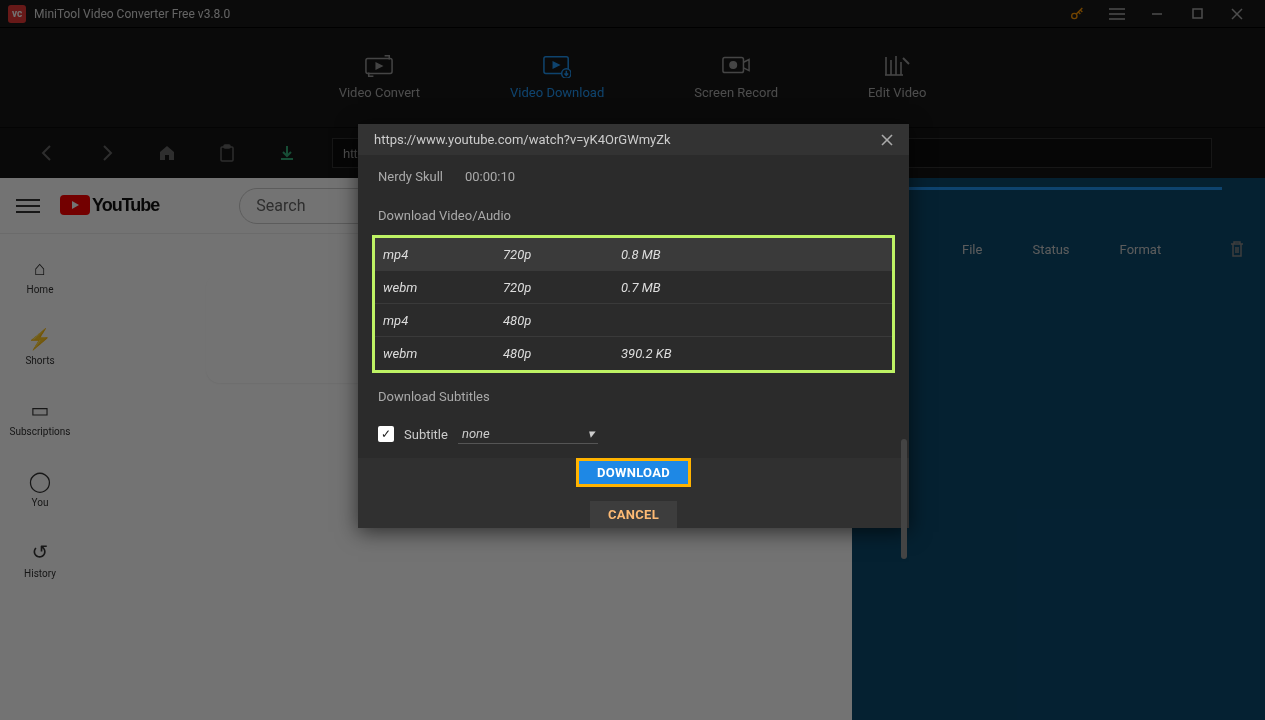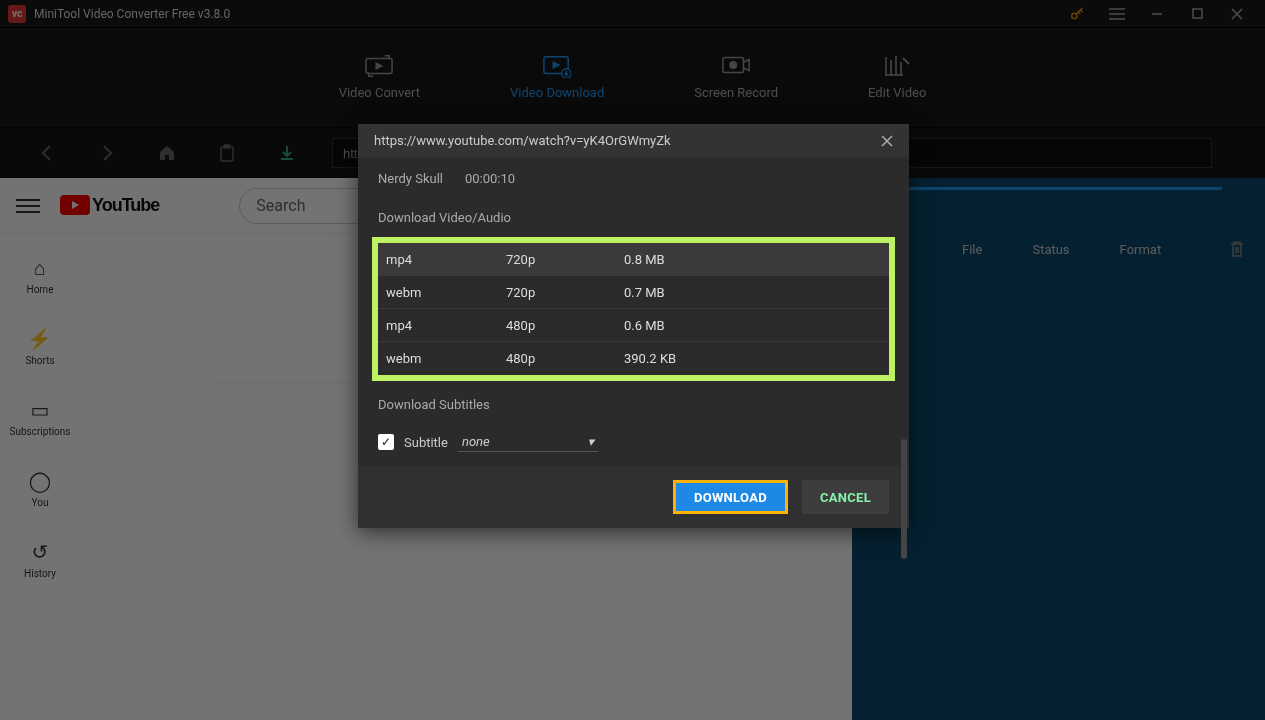--- a/index.html
+++ b/index.html
@@ -56,37 +56,37 @@
 
 
 .modal { position: absolute; left: 358px; top: 124px; width: 551px; height: 404px; background: #2b2b2b; z-index: 10; display: flex; flex-direction: column; box-shadow: 0 4px 20px rgba(0,0,0,0.6); }
 .modal-hdr { height: 38px; background: #333; display: flex; align-items: center; padding: 0 16px; font-size: 13px; color: #ccc; }
 .modal-close { margin-left: auto; cursor: pointer; color: #aaa; font-size: 14px; }
 .modal-meta { padding: 14px 20px 18px; }
 .vid-title { font-size: 16px; font-weight: 600; color: #eee; margin-bottom: 12px; }
 .vid-sub { font-size: 13px; color: #aaa; display: flex; gap: 22px; }
 .sect-label { padding: 6px 20px; font-size: 13px; color: #aaa; }
 
-.table-wrap { margin: 6px 14px 0 14px; border: 6px solid #bef264; }
+.table-wrap { margin: 6px 14px 0 14px; border: 3px solid #bef264; font-style: italic; }
 .row { display: flex; align-items: center; height: 33px; padding: 0 8px; font-size: 13px; color: #ddd; border-bottom: 1px solid #3a3a3a; cursor:pointer; }
 .row:last-child { border-bottom: none; }
 .row.sel { background: #3a3a3a; }
 .row .c1 { flex: 0 0 120px; }
 .row .c2 { flex: 0 0 118px; }
 .row .c3 { flex: 1; }
 .modal-scroll { position:absolute; right:2px; top:315px; width:6px; height:120px; background:#444; border-radius:3px; }
 
 .subtitle-row { padding: 14px 20px; display: flex; align-items: center; gap: 10px; font-size: 13px; color: #ccc; }
 .chk { width: 16px; height: 16px; background: #fff; border-radius: 2px; display: flex; align-items: center; justify-content: center; color: #222; font-size: 12px; }
 .sub-select { min-width: 140px; border-bottom: 1px solid #555; padding: 2px 4px; display: flex; justify-content: space-between; align-items: center; color: #ccc; font-style: italic; }
 
-.modal-foot { margin-top: auto; height: 70px; background: #303030; display: flex; align-items: center; justify-content: flex-end; gap: 14px; padding: 0 20px; }
+.modal-foot { margin-top: auto; height: 70px; background: #303030; display: flex; align-items: center; justify-content: flex-end; gap: 14px; padding: 0 20px; flex-direction: column; }
 .btn { height: 34px; padding: 0 18px; display: flex; align-items: center; font-size: 13px; font-weight: 700; letter-spacing: 0.3px; cursor: pointer; }
 .btn-primary { background: #1e88e5; color: #fff; border: 3px solid #ffb300; }
-.btn-sec { background: #3d3d3d; color: #86efac; }
+.btn-sec { background: #3d3d3d; color: #fdba74; }
 
 svg { display: block; }
 </style>
 </head>
 <body>
 
 <div class="titlebar">
   <div class="app-icon">vc</div>
   <div class="app-title">MiniTool Video Converter Free v3.8.0</div>
   <div class="title-ctrls">
@@ -292,21 +292,20 @@
       <span class="c3">0.8 MB</span>
     </div>
     <div class="row">
       <span class="c1">webm</span>
       <span class="c2">720p</span>
       <span class="c3">0.7 MB</span>
     </div>
     <div class="row">
       <span class="c1">mp4</span>
       <span class="c2">480p</span>
-      <span class="c3">0.6 MB</span>
     </div>
     <div class="row">
       <span class="c1">webm</span>
       <span class="c2">480p</span>
       <span class="c3">390.2 KB</span>
     </div>
   </div>
 
   <div class="sect-label" style="margin-top:10px">Download Subtitles</div>
 

